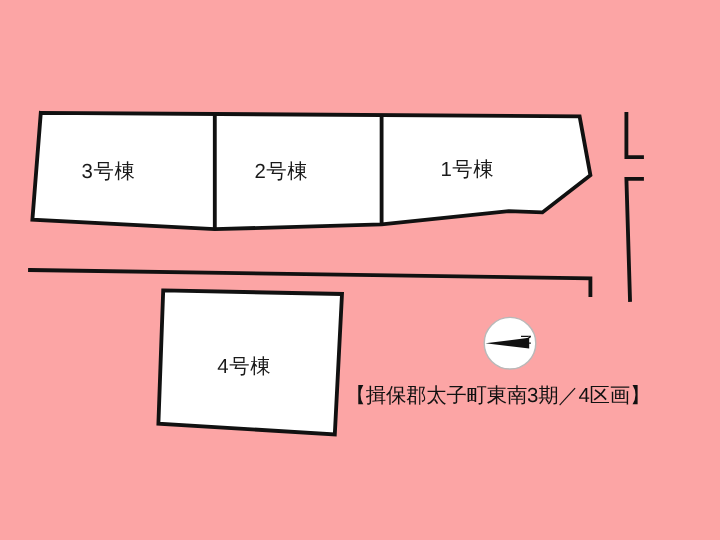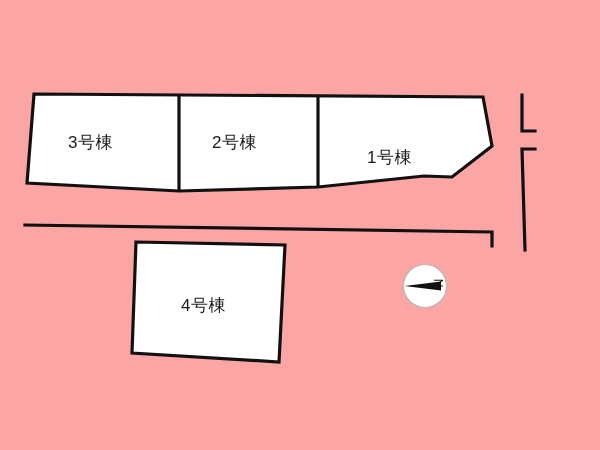--- a/index.html
+++ b/index.html
@@ -27,21 +27,21 @@
   .lot-label {
     position: absolute;
     font-size: 17px;
     color: #1a1a1a;
     letter-spacing: 0.5px;
     white-space: nowrap;
     font-family: "Liberation Sans", "DejaVu Sans", sans-serif;
   }
   #label-lot3 { left: 68px;  top: 131px; }
   #label-lot2 { left: 212px; top: 131px; }
-  #label-lot1 { left: 367px; top: 146px; }
+  #label-lot1 { left: 367px; top: 130px; }
   #label-lot4 { left: 181px; top: 294px; text-align: right; }
 
   #title-caption {
     position: absolute;
     left: 288px;
     top: 318px;
     font-size: 17px;
     color: #111111;
     white-space: nowrap;
     letter-spacing: -0.2px;
@@ -104,14 +104,15 @@
   <div class="lot-label" id="label-lot4">4号棟</div>
 
   <div id="compass-rose">
     <svg viewBox="0 0 48 48" width="48" height="48">
       <circle cx="24" cy="24" r="21.5" fill="#ffffff" stroke="#b9b9b9" stroke-width="1.2"></circle>
       <path d="M 3.5,24 L 40,19.5 L 40,28.5 Z" fill="#111111"></path>
     </svg>
     <div class="compass-n">N</div>
   </div>
 
+  <div id="title-caption">【揖保郡太子町東南3期／4区画】</div>
 
 </div>
 
 </body></html>

